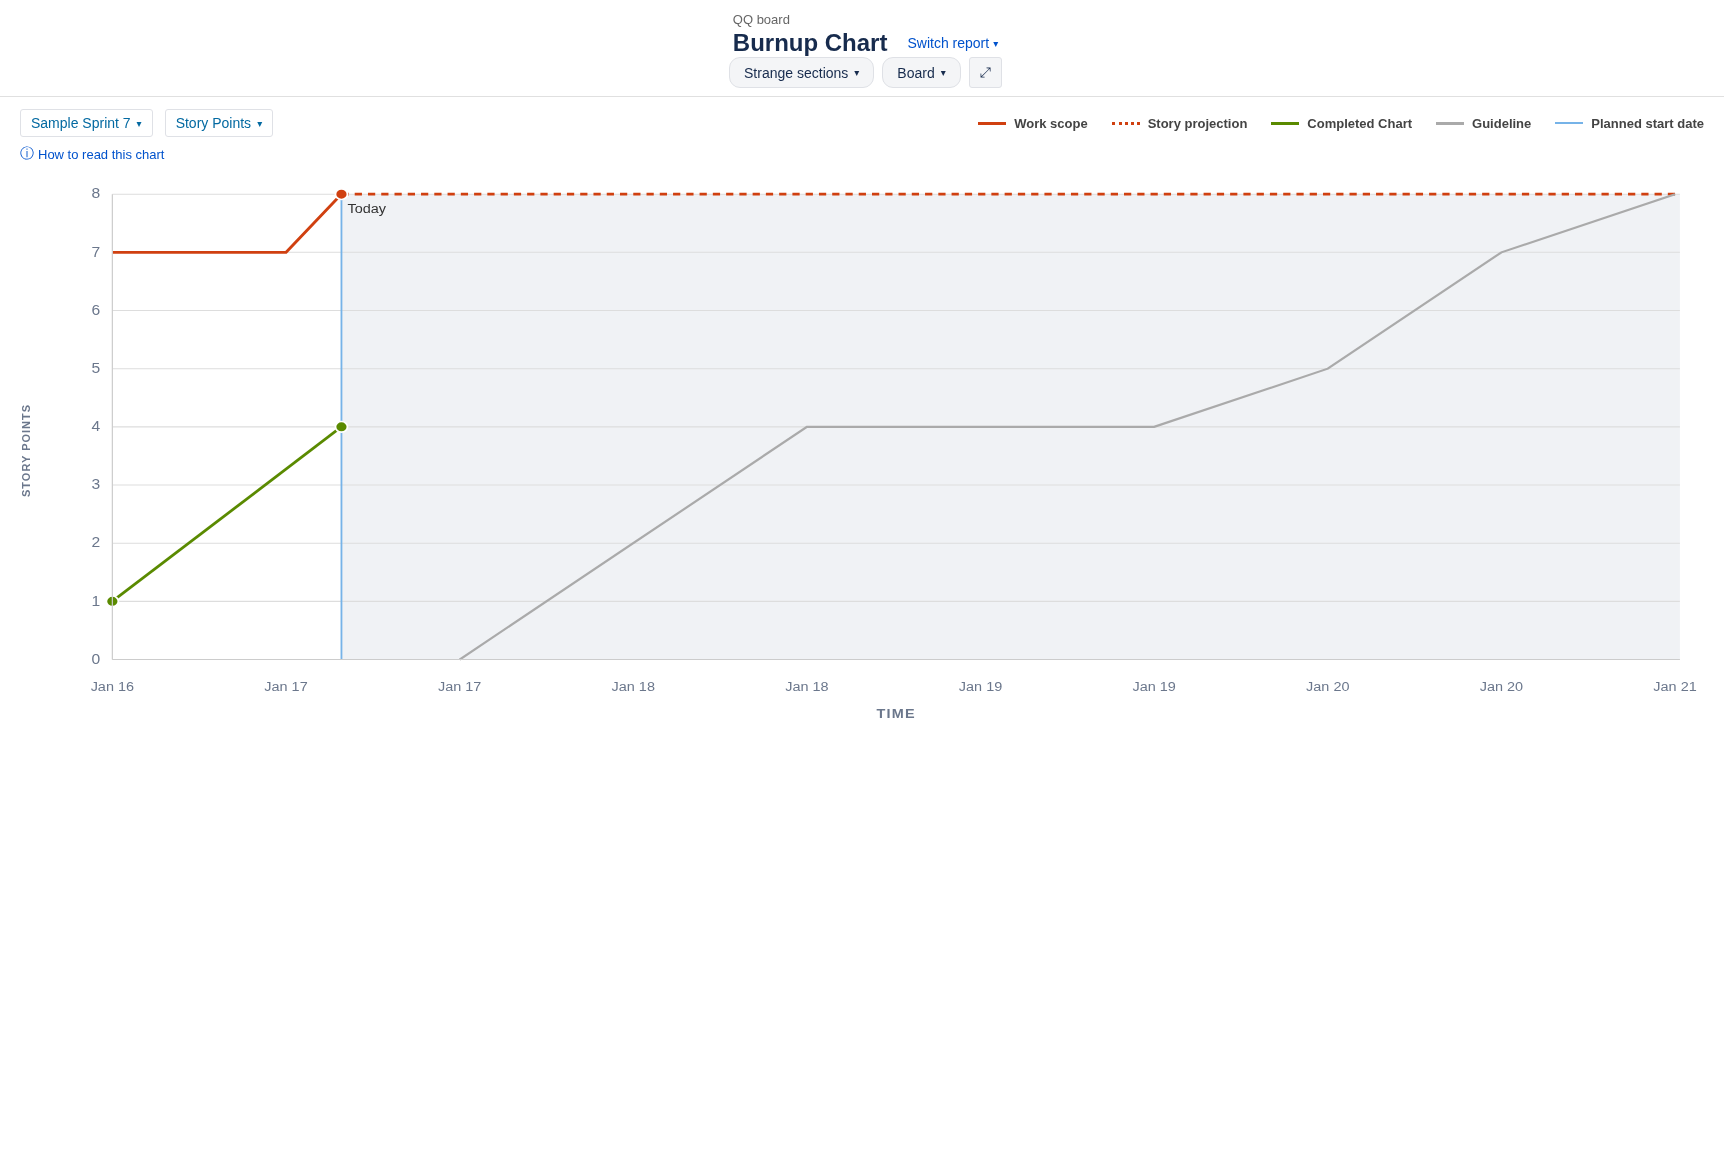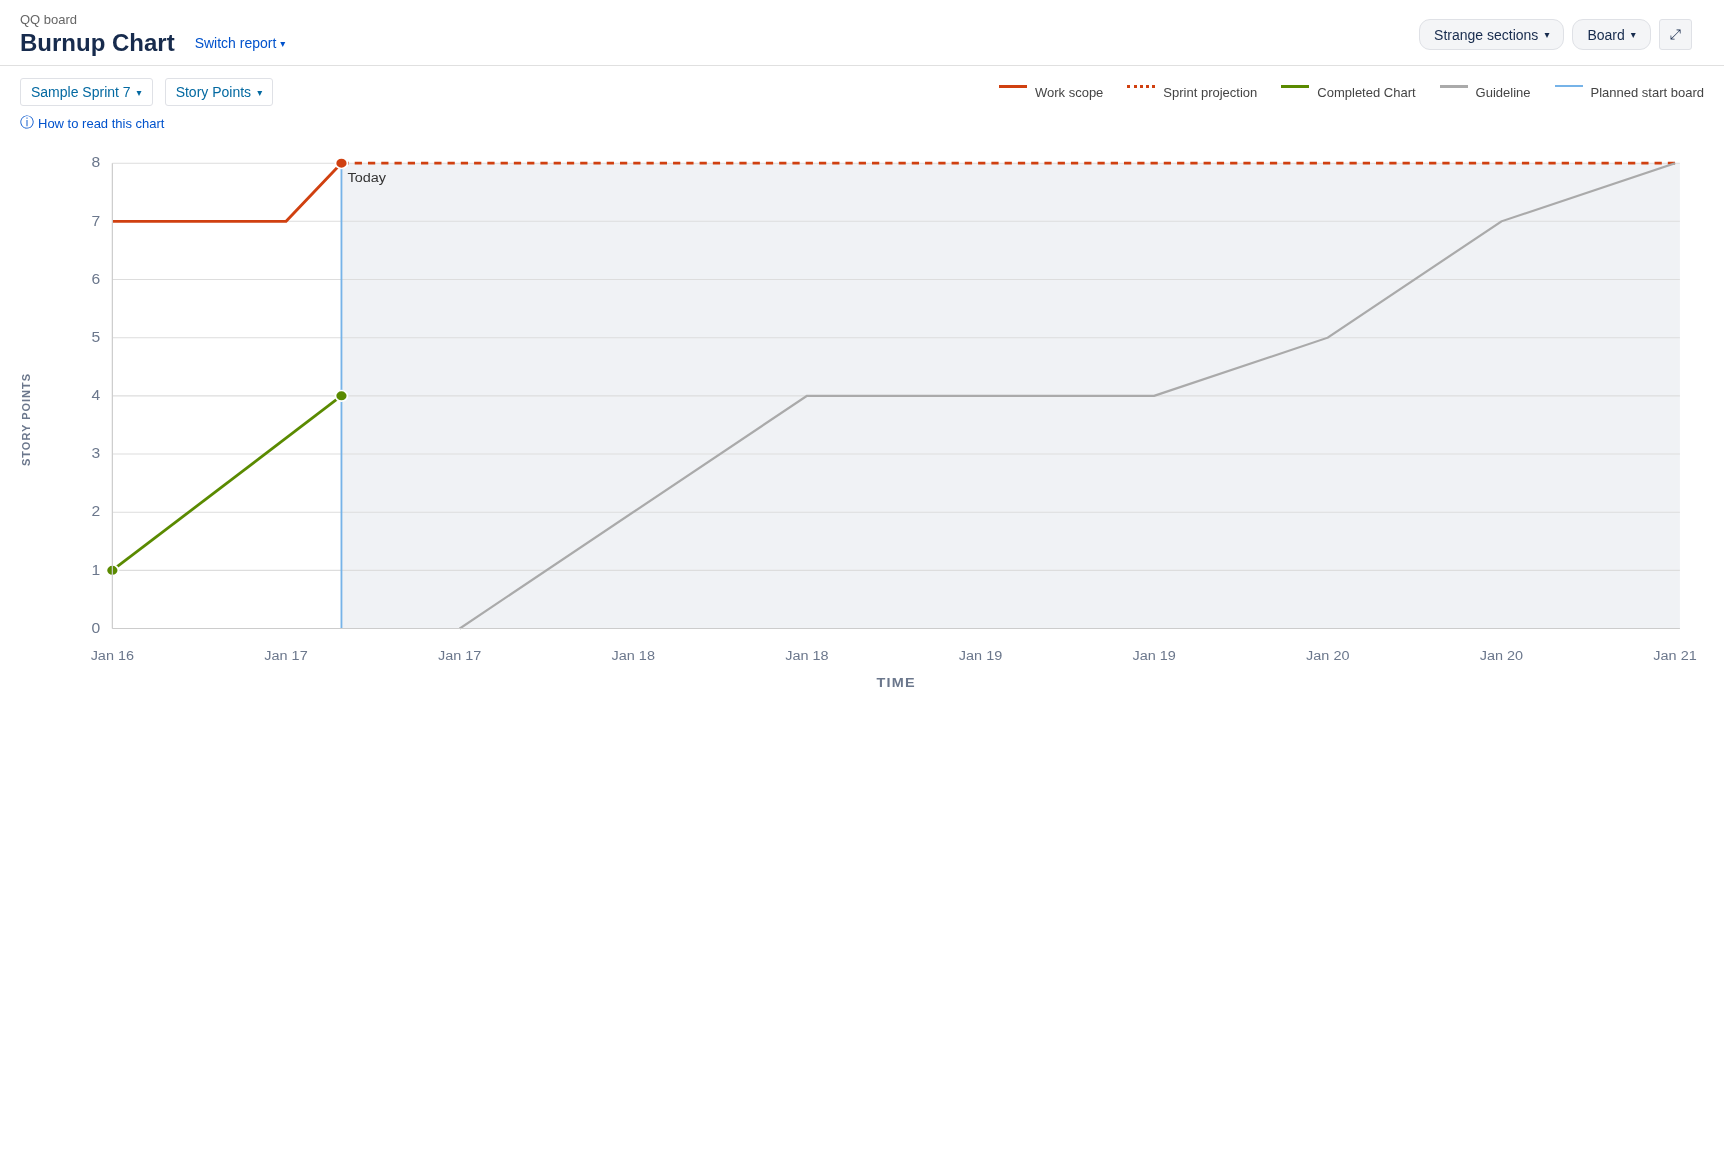--- a/index.html
+++ b/index.html
@@ -1,32 +1,32 @@
 <!DOCTYPE html>
 <html><head>
   <meta charset="utf-8">
   <style>
     * { box-sizing: border-box; margin: 0; padding: 0; }
     body { font-family: -apple-system, BlinkMacSystemFont, 'Segoe UI', sans-serif; background: #fff; color: #333; }
 
-    .header { padding: 12px 32px 8px 20px; border-bottom: 1px solid #e0e0e0; display: flex; align-items: center; justify-content: space-between; }
+    .header { padding: 12px 13px 8px 20px; border-bottom: 1px solid #e0e0e0; display: flex; align-items: center; justify-content: space-between; flex-direction: column; }
     .header-left {}
     .board-name { font-size: 13px; color: #666; margin-bottom: 2px; }
     .page-title { font-size: 24px; font-weight: 600; color: #172b4d; display: flex; align-items: center; gap: 20px; }
     .switch-report-btn { font-size: 14px; color: #0052cc; cursor: pointer; background: none; border: none; display: flex; align-items: center; gap: 4px; }
     .header-right { display: flex; gap: 8px; }
     .header-btn { background: #f4f5f7; border: 1px solid #dfe1e6; border-radius: 11px; padding: 6px 14px; font-size: 14px; color: #172b4d; cursor: pointer; display: flex; align-items: center; gap: 6px; }
     .expand-btn { background: #f4f5f7; border: 1px solid #dfe1e6; border-radius: 3px; padding: 6px 10px; font-size: 14px; color: #172b4d; cursor: pointer; }
 
     .toolbar { padding: 12px 20px 0 20px; display: flex; align-items: center; gap: 16px; flex-wrap: wrap; }
     .toolbar-left { display: flex; align-items: center; gap: 12px; }
     .dropdown-btn { background: #fff; border: 1px solid #dfe1e6; border-radius: 3px; padding: 5px 10px; font-size: 14px; color: #0369a1; cursor: pointer; display: flex; align-items: center; gap: 6px; }
     .how-to { font-size: 13px; color: #0052cc; cursor: pointer; display: flex; align-items: center; gap: 4px; margin-top: 4px; }
     .legend { display: flex; align-items: center; gap: 24px; margin-left: auto; }
-    .legend-item { display: flex; align-items: flex-start; gap: 8px; font-size: 13px; color: #444; }
+    .legend-item { display: flex; align-items: center; gap: 8px; font-size: 13px; color: #444; font-weight: bold; }
     .legend-line-solid-red { background: #d04010; height: 3px; width: 28px; }
     .legend-line-dotted-red { width: 28px; height: 3px; border-top: 3px dotted #d04010; }
     .legend-line-solid-green { background: #5a8a00; height: 3px; width: 28px; }
     .legend-line-solid-gray { background: #aaa; height: 3px; width: 28px; }
     .legend-line-solid-blue { background: #76b3e8; height: 2px; width: 28px; border-top: 2px solid #76b3e8; }
 
     .chart-area { padding: 10px 20px 20px 20px; position: relative; }
 
     .chart-container { position: relative; display: flex; }
     .y-axis-label { writing-mode: vertical-rl; transform: rotate(180deg); font-size: 11px; font-weight: 600; color: #6b778c; letter-spacing: 1px; text-transform: uppercase; margin-right: 8px; display: flex; align-items: center; justify-content: center; }
@@ -76,33 +76,33 @@
       <span class="chevron">▾</span>
     </button>
   </div>
   <div class="legend">
     <div class="legend-item">
       <div class="legend-line-solid-red"></div>
       <span>Work scope</span>
     </div>
     <div class="legend-item">
       <div class="legend-line-dotted-red"></div>
-      <span>Sprint projection</span>
+      <span>Story projection</span>
     </div>
     <div class="legend-item">
       <div class="legend-line-solid-green"></div>
       <span>Completed Chart</span>
     </div>
     <div class="legend-item">
       <div class="legend-line-solid-gray"></div>
       <span>Guideline</span>
     </div>
     <div class="legend-item">
       <div class="legend-line-solid-blue"></div>
-      <span>Planned start board</span>
+      <span>Planned start date</span>
     </div>
   </div>
 </div>
 
 <div style="padding: 4px 20px 0 20px;">
   <span class="how-to">
     <span style="font-size:14px;">ⓘ</span>
     <span>How to read this chart</span>
   </span>
 </div>

